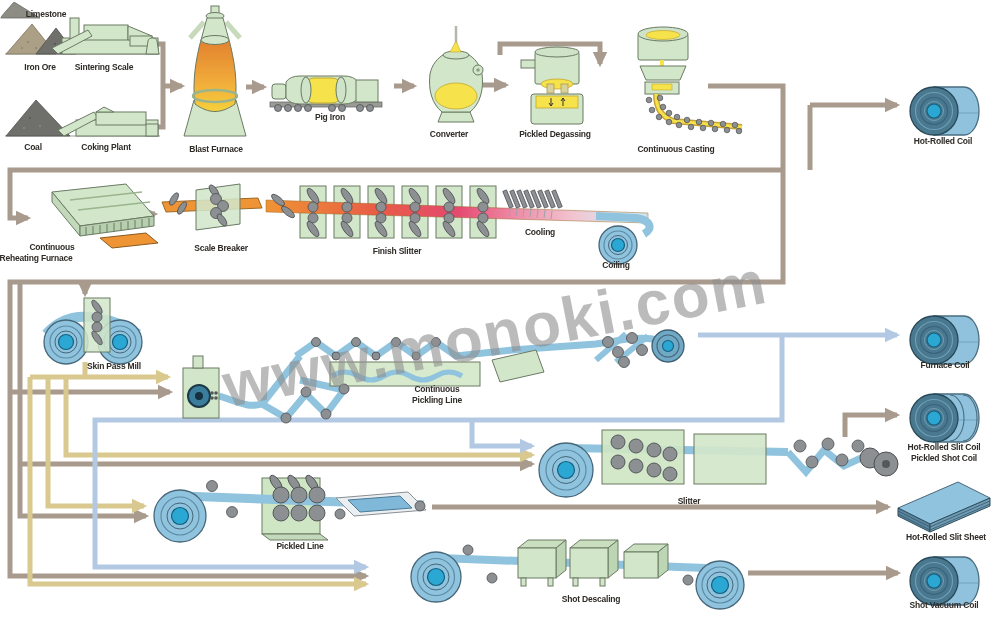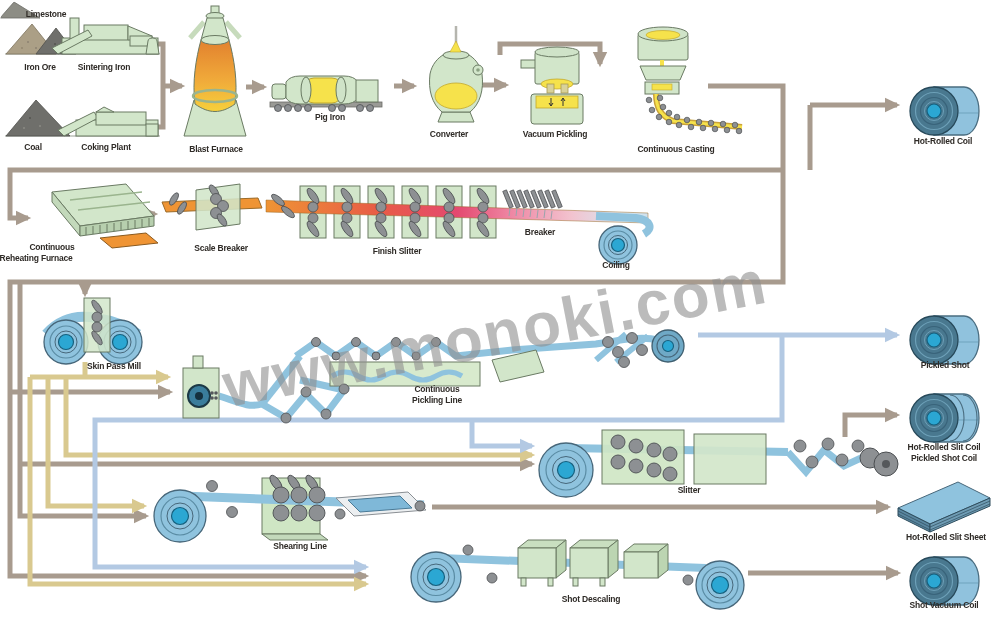--- a/index.html
+++ b/index.html
@@ -484,41 +484,41 @@
     <circle cx="720" cy="585" r="8.5" fill="#2ba7d3" stroke="#16607e" stroke-width="1.2"></circle>
   </g>
 
   <g>
         <use href="#coilProto" transform="translate(934,581)"></use>
       </g>
 </svg>
 
 <div class="lbl" style="left:46px;top:9px">Limestone</div>
 <div class="lbl" style="left:40px;top:62px">Iron Ore</div>
-<div class="lbl" style="left:104px;top:62px">Sintering Iron</div>
+<div class="lbl" style="left:104px;top:62px">Sintering Scale</div>
 <div class="lbl" style="left:33px;top:142px">Coal</div>
 <div class="lbl" style="left:106px;top:142px">Coking Plant</div>
 <div class="lbl" style="left:216px;top:144px">Blast Furnace</div>
 <div class="lbl" style="left:330px;top:112px">Pig Iron</div>
 <div class="lbl" style="left:449px;top:129px">Converter</div>
-<div class="lbl" style="left:555px;top:129px">Vacuum Pickling</div>
+<div class="lbl" style="left:555px;top:129px">Pickled Degassing</div>
 <div class="lbl" style="left:676px;top:144px">Continuous Casting</div>
 <div class="lbl" style="left:943px;top:136px">Hot-Rolled Coil</div>
 <div class="lbl" style="left:52px;top:242px">Continuous</div>
 <div class="lbl" style="left:36px;top:253px">Reheating Furnace</div>
 <div class="lbl" style="left:221px;top:243px">Scale Breaker</div>
 <div class="lbl" style="left:397px;top:246px">Finish Slitter</div>
-<div class="lbl" style="left:540px;top:227px">Breaker</div>
+<div class="lbl" style="left:540px;top:227px">Cooling</div>
 <div class="lbl" style="left:616px;top:260px">Coiling</div>
 <div class="lbl" style="left:114px;top:361px">Skin Pass Mill</div>
 <div class="lbl" style="left:437px;top:384px">Continuous</div>
 <div class="lbl" style="left:437px;top:395px">Pickling Line</div>
-<div class="lbl" style="left:945px;top:360px">Pickled Shot</div>
-<div class="lbl" style="left:689px;top:485px">Slitter</div>
+<div class="lbl" style="left:945px;top:360px">Furnace Coil</div>
+<div class="lbl" style="left:689px;top:496px">Slitter</div>
 <div class="lbl" style="left:944px;top:442px">Hot-Rolled Slit Coil</div>
 <div class="lbl" style="left:944px;top:453px">Pickled Shot Coil</div>
-<div class="lbl" style="left:300px;top:541px">Shearing Line</div>
+<div class="lbl" style="left:300px;top:541px">Pickled Line</div>
 <div class="lbl" style="left:946px;top:532px">Hot-Rolled Slit Sheet</div>
 <div class="lbl" style="left:591px;top:594px">Shot Descaling</div>
 <div class="lbl" style="left:944px;top:600px">Shot Vacuum Coil</div>
 
 <div class="watermark">www.monoki.com</div>
 </div>
 
 </body></html>

